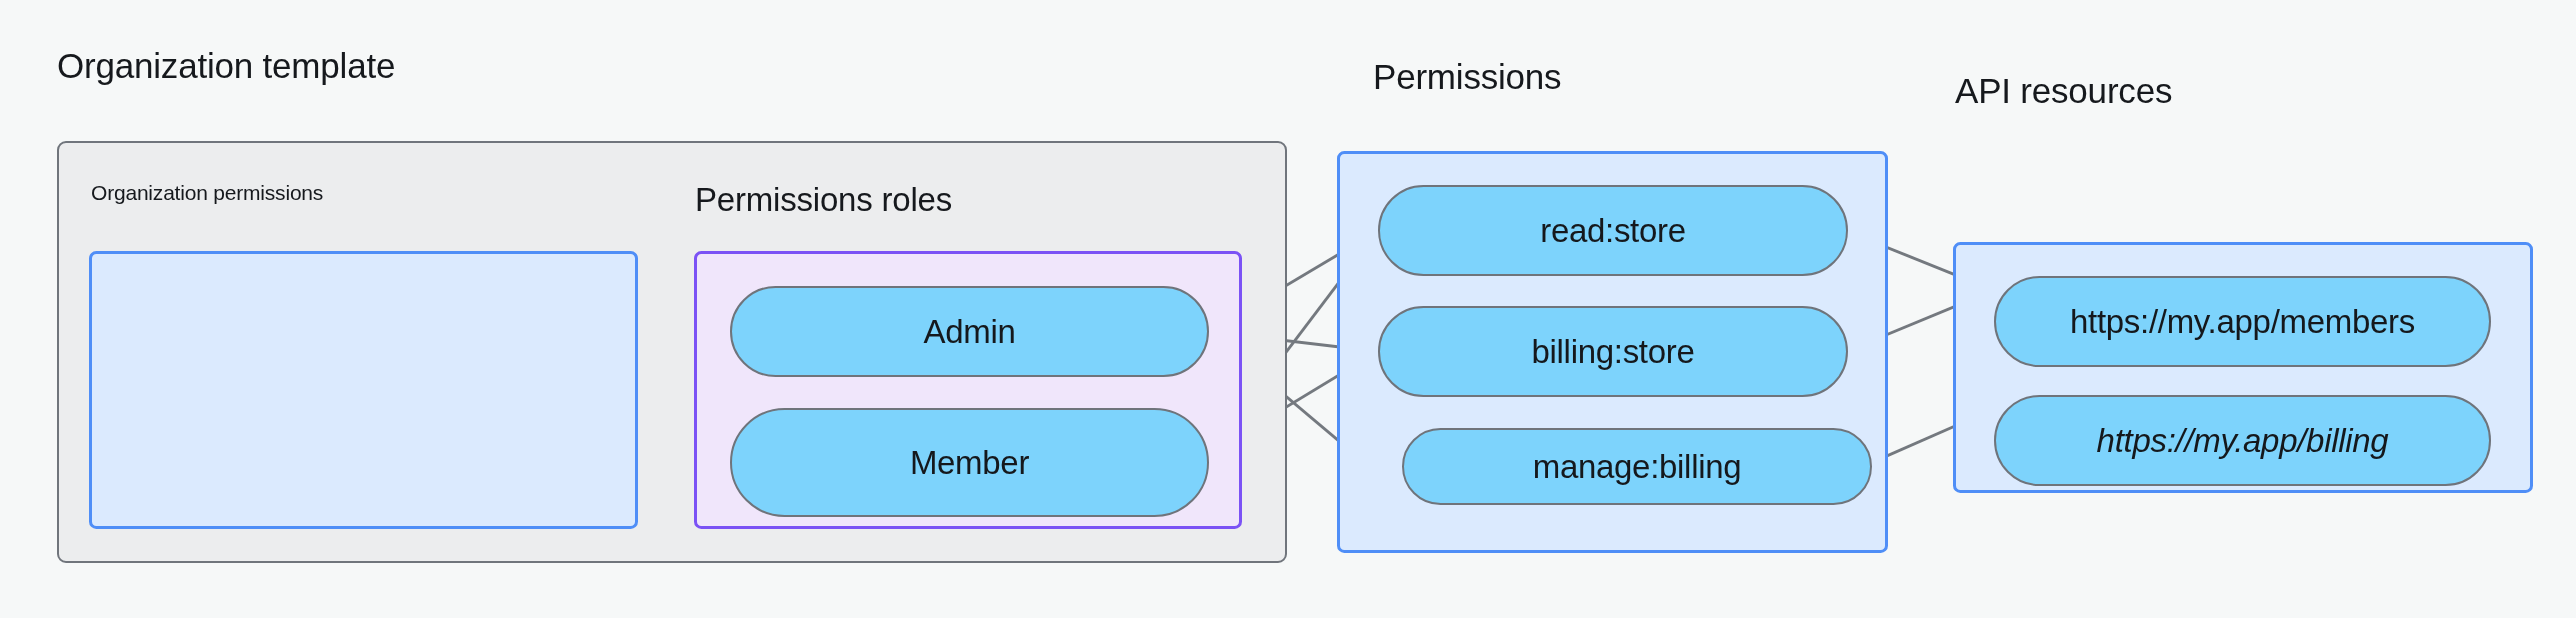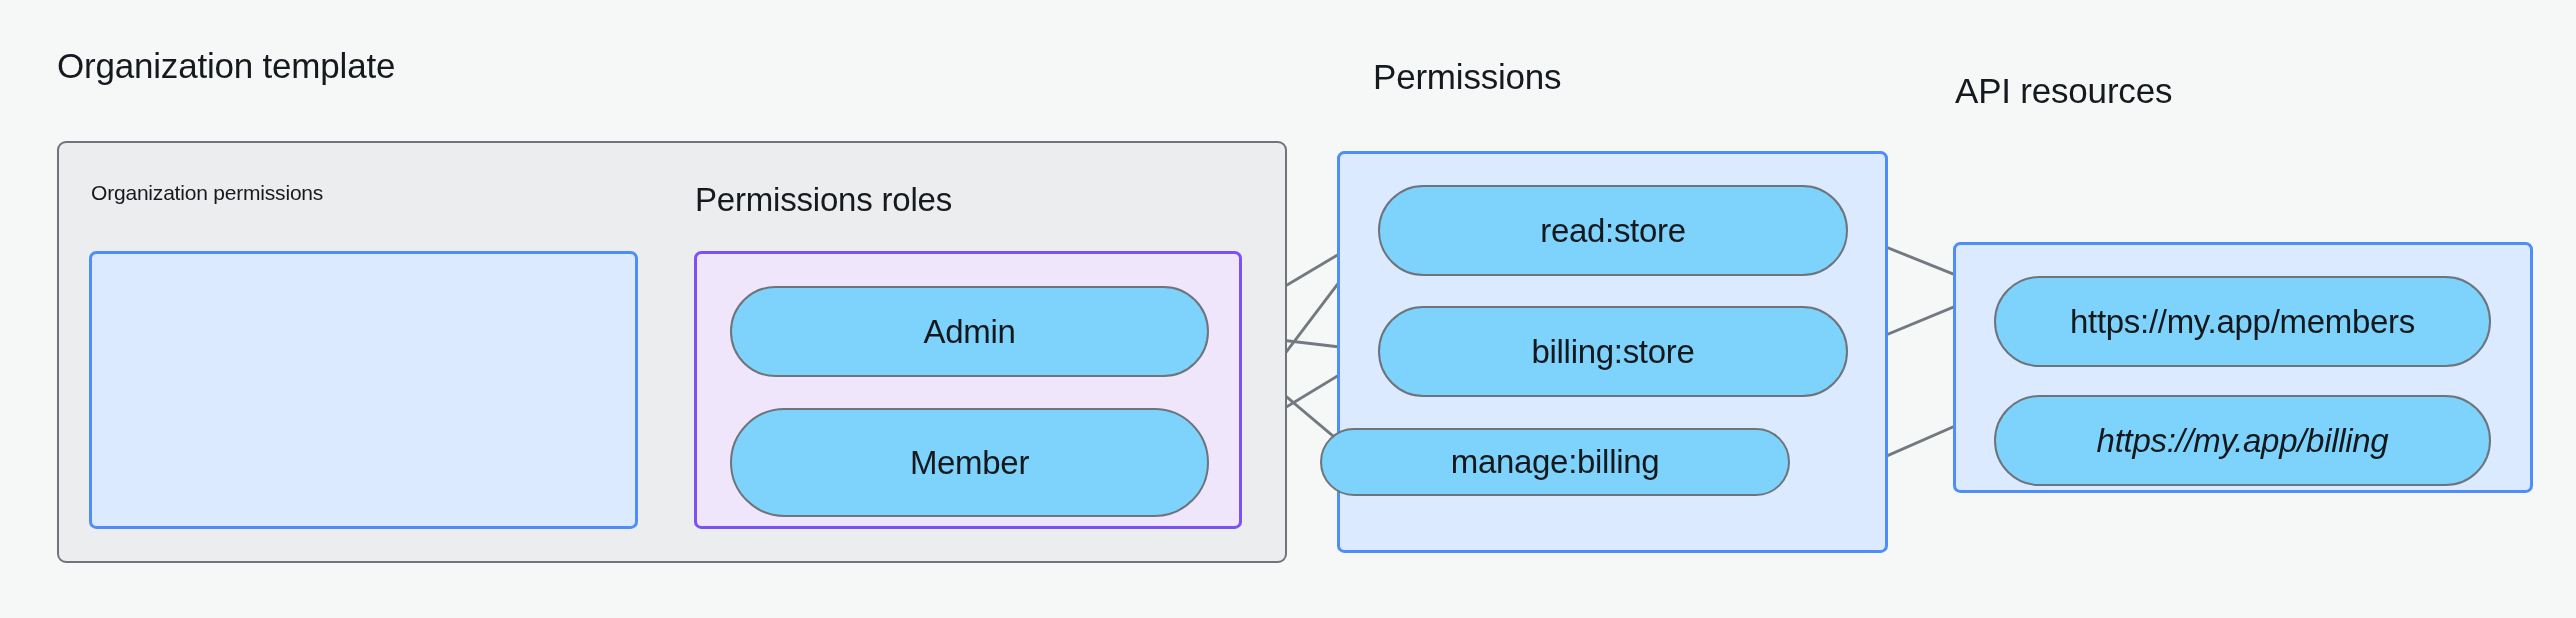--- a/index.html
+++ b/index.html
@@ -110,21 +110,21 @@
   <div class="pill" style="left:730px;top:408px;width:479px;height:109px;">Member</div>
 
   <div class="grp-label" style="left:1340px;top:57px;margin-left:33px;">Permissions</div>
 
   <div class="box box-blue" style="left:1337px;top:151px;width:551px;height:402px;"></div>
 
   <div class="pill" style="left:1378px;top:185px;width:470px;height:91px;">read:store</div>
 
   <div class="pill" style="left:1378px;top:306px;width:470px;height:91px;">billing:store</div>
 
-  <div class="pill" style="left:1320px;top:428px;width:470px;height:68px;">manage:billing</div>
+  <div class="pill" style="left:1402px;top:428px;width:470px;height:77px;">manage:billing</div>
 
   <div class="grp-label" style="left:1955px;top:71px;">API resources</div>
 
   <div class="box box-blue" style="left:1953px;top:242px;width:580px;height:251px;"></div>
 
   <div class="pill" style="left:1994px;top:276px;width:497px;height:91px;">https://my.app/members</div>
 
   <div class="pill" style="left:1994px;top:395px;width:497px;height:91px;font-style:italic;">https://my.app/billing</div>
 
 </div>

